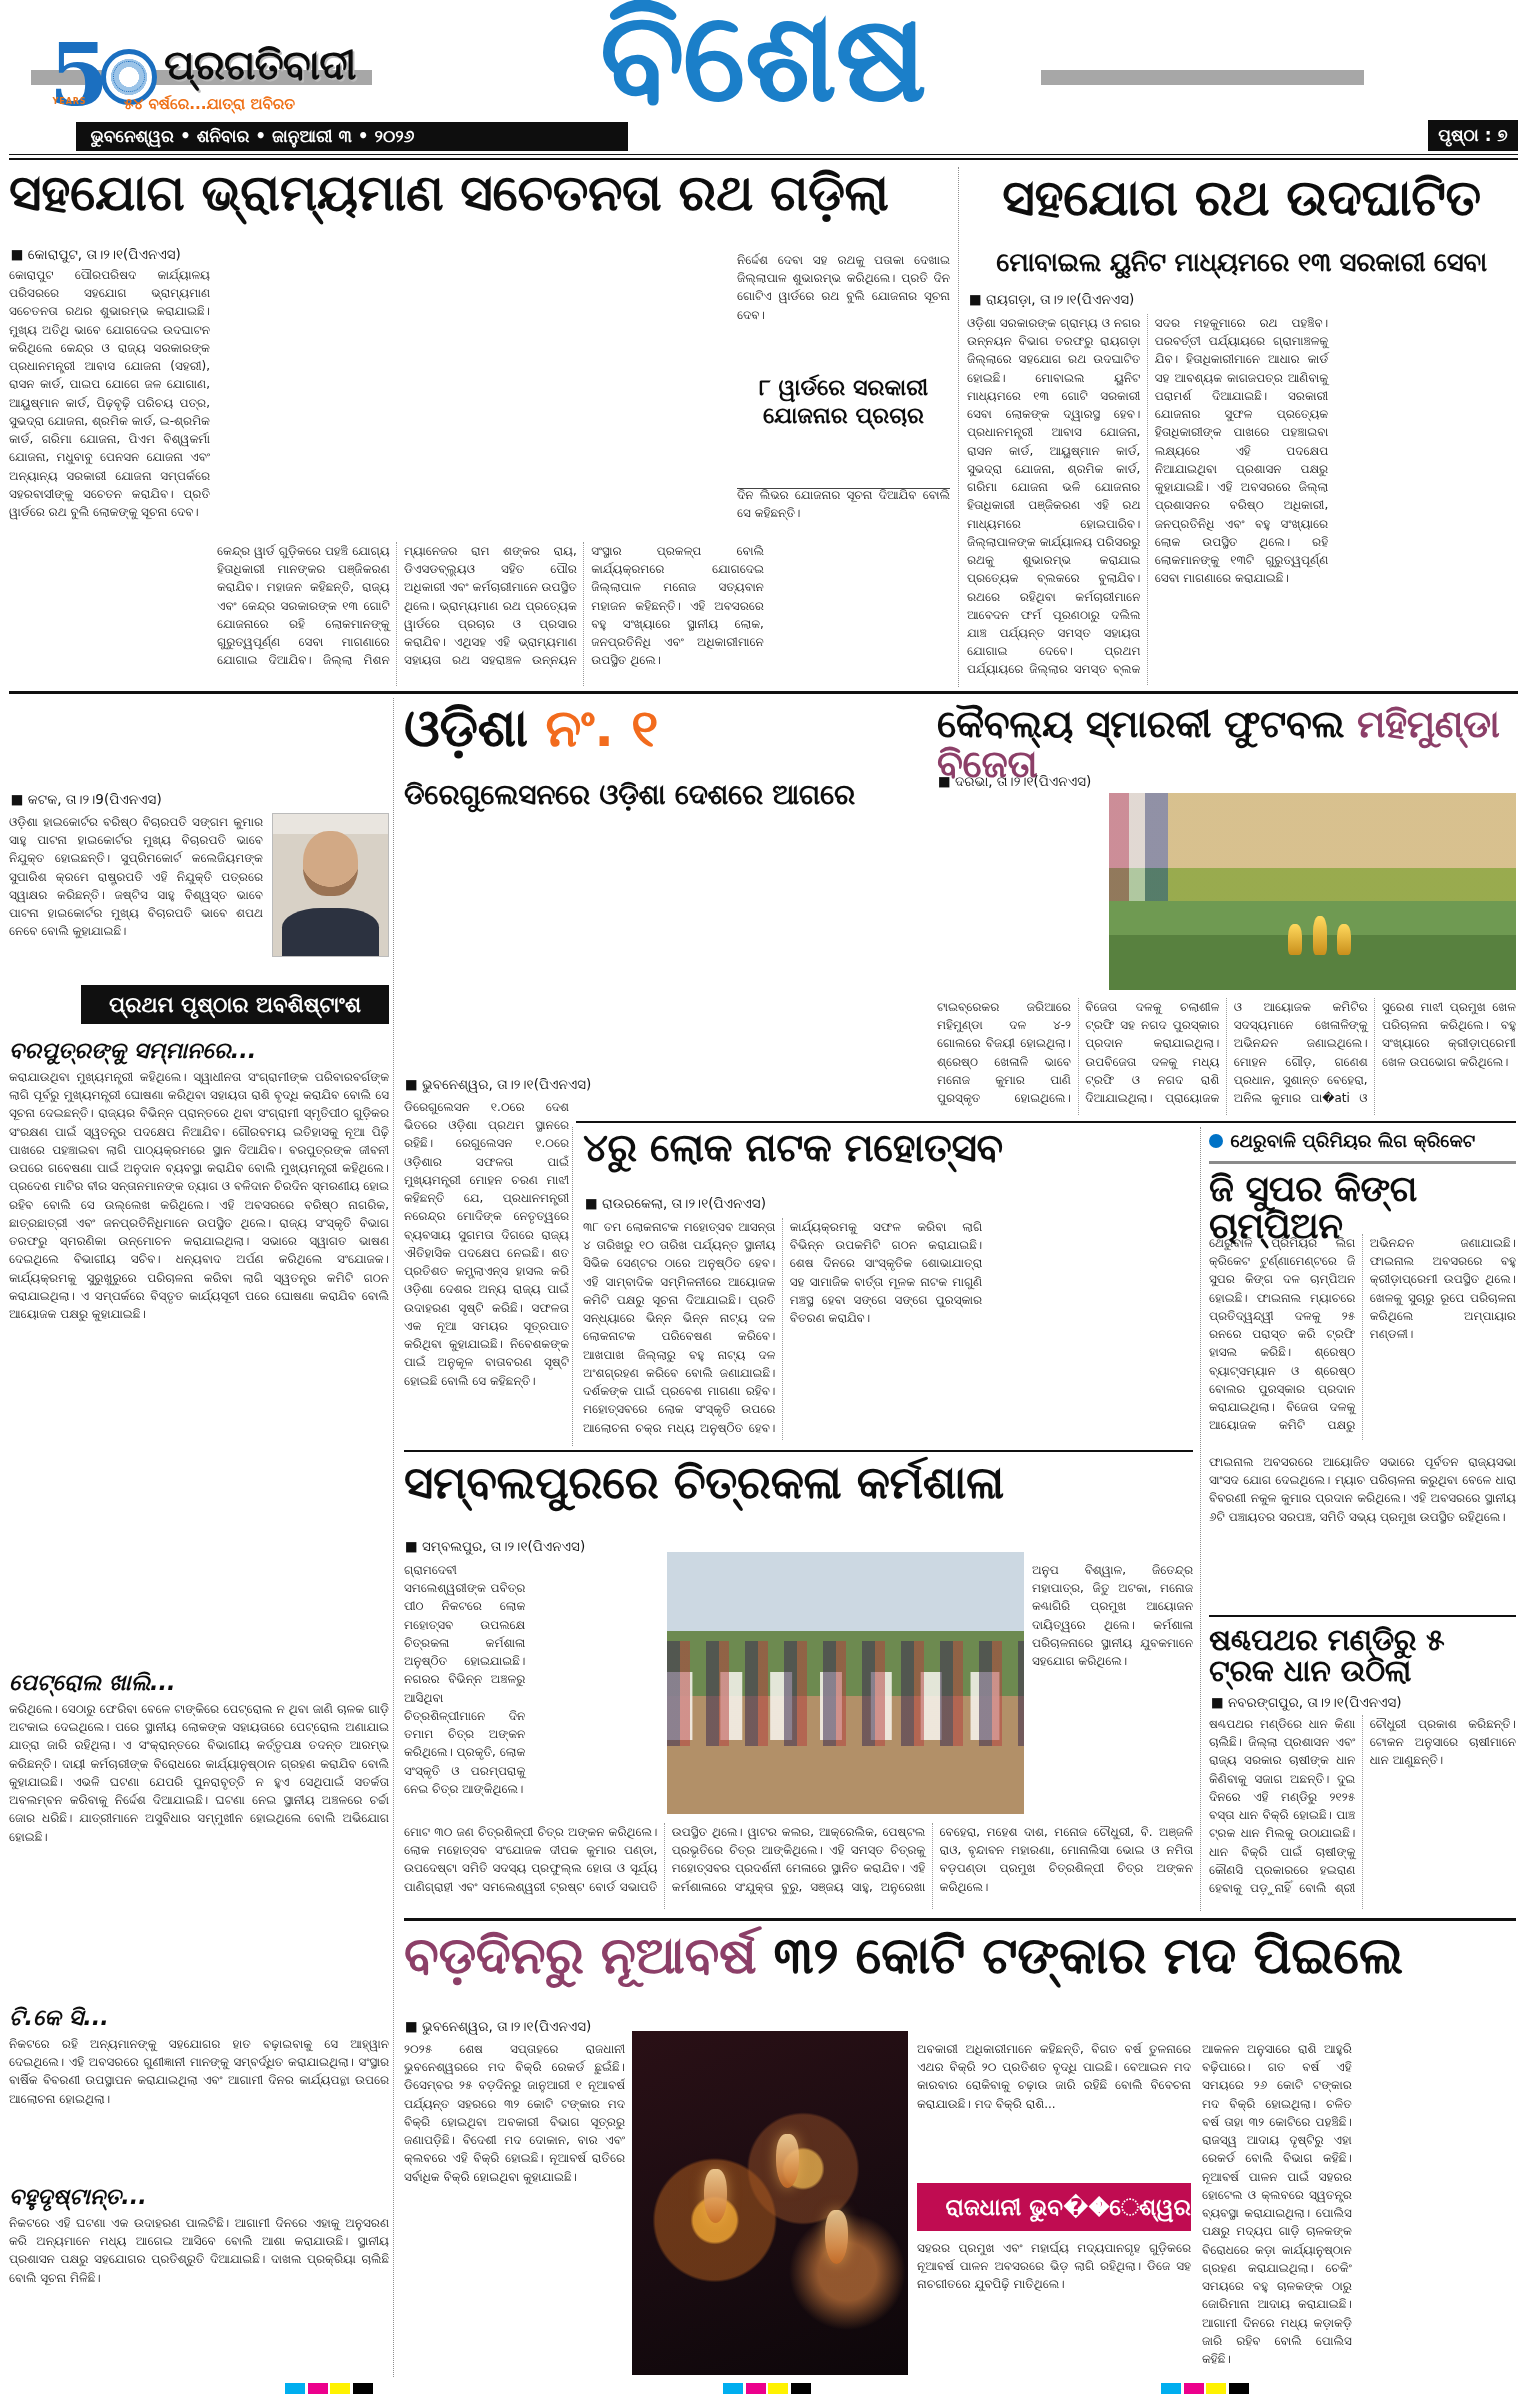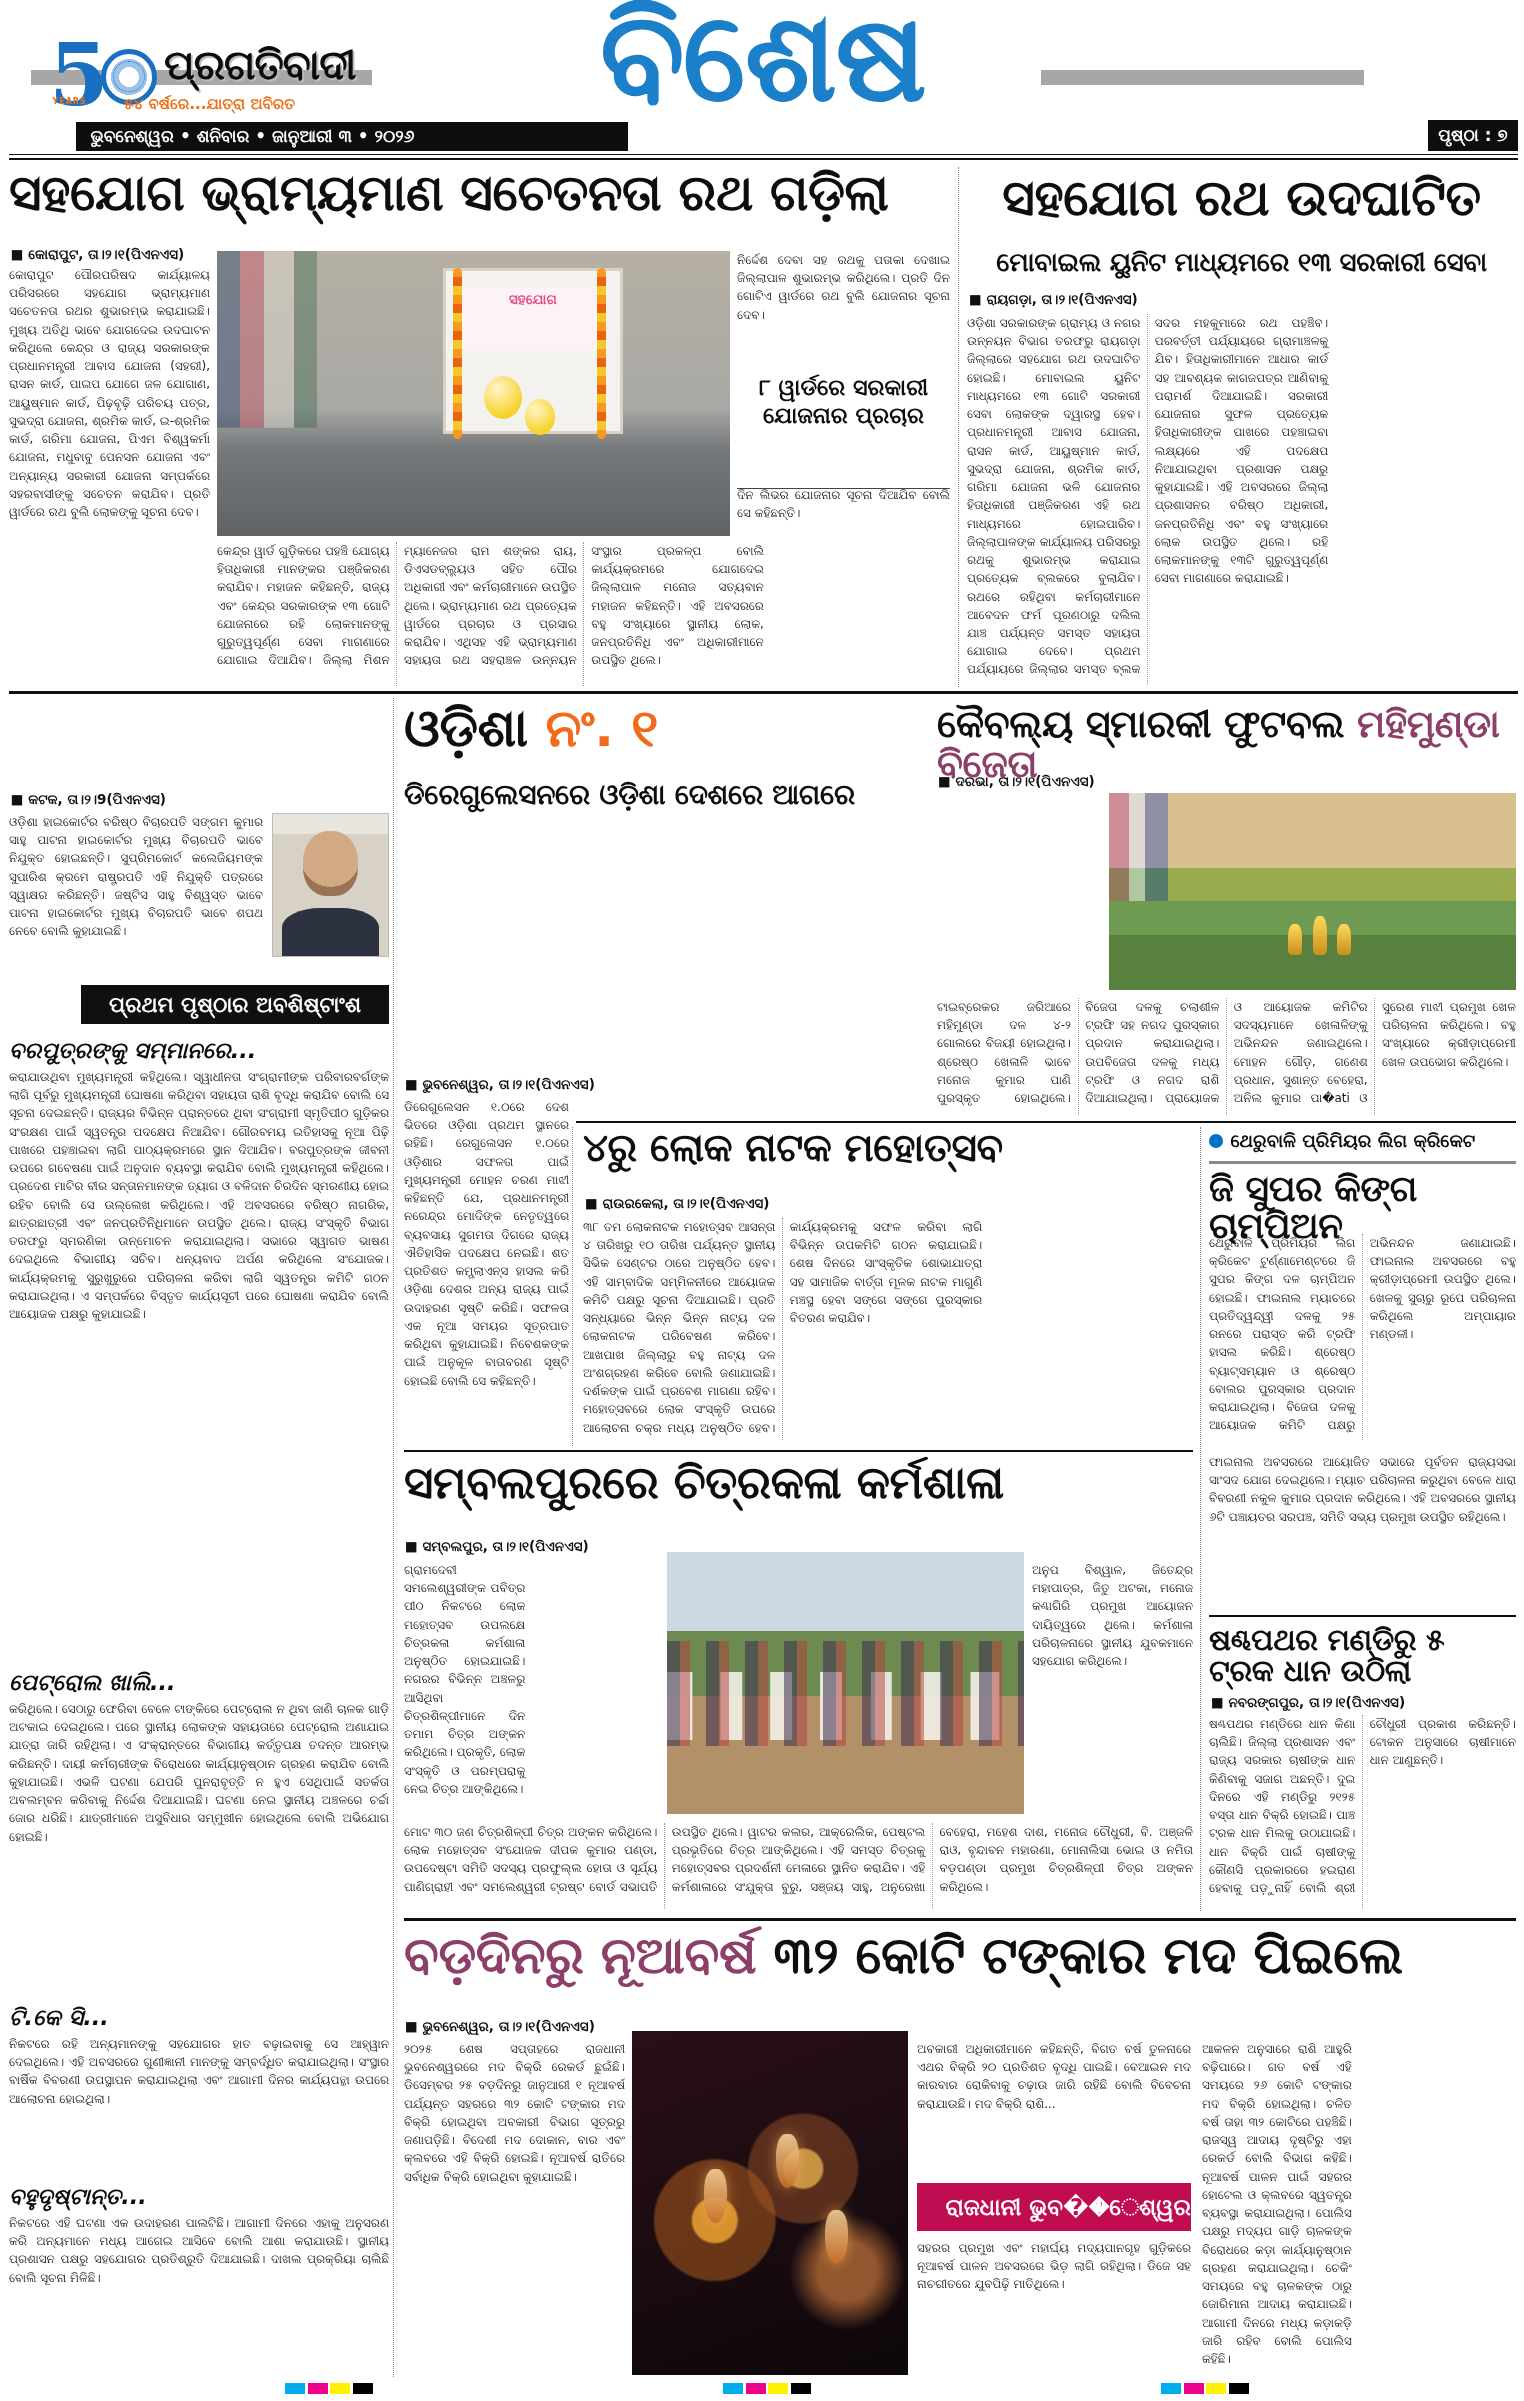--- a/index.html
+++ b/index.html
@@ -1,20 +1,20 @@
 <!DOCTYPE html>
 <html style="font-size:14.4px"><head>
 <meta charset="utf-8">
 <style>
   html,body{margin:0;padding:0;background:#e9e9e9;}
   #page{position:relative;width:1525px;height:2401px;background:#ffffff;margin:0 auto;
         font-family:"DejaVu Sans",sans-serif;color:#161616;overflow:hidden;}
   .abs{position:absolute;}
   .hl{font-weight:700;color:#0e0e0e;line-height:1.04;letter-spacing:-0.4px;}
-  .byline{font-size:13.5px;font-weight:700;color:#111;text-align:center;}
+  .byline{font-size:13.5px;font-weight:400;color:#111;text-align:center;}
   .body-text{font-size:12px;line-height:1.52;text-align:justify;color:#1c1c1c;overflow:hidden;column-fill:auto;}
   .cols2{column-count:2;column-gap:14.4px;column-rule:0.9px dotted #9a9a9a;}
   .cols3{column-count:3;column-gap:14.4px;column-rule:0.9px dotted #9a9a9a;}
   .cols4{column-count:4;column-gap:14.4px;column-rule:0.9px dotted #9a9a9a;}
   .hr{background:#101010;}
   .vdot{border-left:0.9px dotted #8d8d8d;width:0;}
   .accent-orange{color:#f26b1d;}
   .accent-purple{color:#8c3f68;}
   .center{text-align:center;}
   
@@ -108,29 +108,20 @@
   </div>
 
   <div class="abs dateline" style="left:76px;top:122px;width:538px;height:29px;">ଭୁବନେଶ୍ୱର • ଶନିବାର • ଜାନୁଆରୀ ୩ • ୨୦୨୬</div>
   <div class="abs pagebox" style="left:1428px;top:120px;width:90px;height:30.5px;">ପୃଷ୍ଠା : ୭</div>
   <div class="abs dblrule" style="left:9px;top:154px;width:1509px;"></div>
 
   <div class="abs hl" style="left:9px;top:167px;width:942px;font-size:50px;">ସହଯୋଗ ଭ୍ରାମ୍ୟମାଣ ସଚେତନତା ରଥ ଗଡ଼ିଲା</div>
   <div class="abs byline" style="left:10.8px;top:246px;">■ କୋରାପୁଟ, ତା।୨।୧(ପିଏନଏସ)</div>
   <div class="abs body-text" style="left:9px;top:266px;width:201px;height:420px;">କୋରାପୁଟ ପୌରପରିଷଦ କାର୍ଯ୍ୟାଳୟ ପରିସରରେ ସହଯୋଗ ଭ୍ରାମ୍ୟମାଣ ସଚେତନତା ରଥର ଶୁଭାରମ୍ଭ କରାଯାଇଛି। ମୁଖ୍ୟ ଅତିଥି ଭାବେ ଯୋଗଦେଇ ଉଦଘାଟନ କରିଥିଲେ କେନ୍ଦ୍ର ଓ ରାଜ୍ୟ ସରକାରଙ୍କ ପ୍ରଧାନମନ୍ତ୍ରୀ ଆବାସ ଯୋଜନା (ସହରୀ), ରାସନ କାର୍ଡ, ପାଇପ ଯୋଗେ ଜଳ ଯୋଗାଣ, ଆୟୁଷ୍ମାନ କାର୍ଡ, ପିଢ଼ବୃଢ଼ି ପରିଚୟ ପତ୍ର, ସୁଭଦ୍ରା ଯୋଜନା, ଶ୍ରମିକ କାର୍ଡ, ଇ-ଶ୍ରମିକ କାର୍ଡ, ଗରିମା ଯୋଜନା, ପିଏମ ବିଶ୍ୱକର୍ମା ଯୋଜନା, ମଧୁବାବୁ ପେନସନ ଯୋଜନା ଏବଂ ଅନ୍ୟାନ୍ୟ ସରକାରୀ ଯୋଜନା ସମ୍ପର୍କରେ ସହରବାସୀଙ୍କୁ ସଚେତନ କରାଯିବ। ପ୍ରତି ୱାର୍ଡରେ ରଥ ବୁଲି ଲୋକଙ୍କୁ ସୂଚନା ଦେବ।</div>
 
-  <div class="abs photo ph-truck" style="left:217px;top:251px;width:513px;height:285px;">
-    <div class="truck-back">
-      <div class="truck-poster">ସହଯୋଗ</div>
-    </div>
-    <div class="garland" style="left:46%;top:6%;height:60%;"></div>
-    <div class="garland" style="left:74%;top:6%;height:60%;"></div>
-    <div class="balloon" style="left:52%;top:44%;width:38px;height:43px;"></div>
-    <div class="balloon" style="left:60%;top:52%;width:30.5px;height:36px;"></div>
-  </div>
 
   <div class="abs body-text" style="left:737px;top:251px;width:213px;height:118px;">ନିର୍ଦ୍ଦେଶ ଦେବା ସହ ରଥକୁ ପତାକା ଦେଖାଇ ଜିଲ୍ଲାପାଳ ଶୁଭାରମ୍ଭ କରିଥିଲେ। ପ୍ରତି ଦିନ ଗୋଟିଏ ୱାର୍ଡରେ ରଥ ବୁଲି ଯୋଜନାର ସୂଚନା ଦେବ।</div>
   <div class="abs inset-head" style="left:737px;top:373px;width:213px;height:106px;">୮ ୱାର୍ଡରେ ସରକାରୀ ଯୋଜନାର ପ୍ରଚାର</div>
   <div class="abs body-text" style="left:737px;top:486px;width:213px;height:50px;">ଦିନ ଲିଭର ଯୋଜନାର ସୂଚନା ଦିଆଯିବ ବୋଲି ସେ କହିଛନ୍ତି।</div>
   <div class="abs body-text cols4" style="left:217px;top:542px;width:734px;height:144px;">କେନ୍ଦ୍ର ୱାର୍ଡ ଗୁଡ଼ିକରେ ପହଞ୍ଚି ଯୋଗ୍ୟ ହିତାଧିକାରୀ ମାନଙ୍କର ପଞ୍ଜିକରଣ କରାଯିବ। ମହାଜନ କହିଛନ୍ତି, ରାଜ୍ୟ ଏବଂ କେନ୍ଦ୍ର ସରକାରଙ୍କ ୧୩ ଗୋଟି ଯୋଜନାରେ ରହି ଲୋକମାନଙ୍କୁ ଗୁରୁତ୍ୱପୂର୍ଣ୍ଣ ସେବା ମାଗଣାରେ ଯୋଗାଇ ଦିଆଯିବ। ଜିଲ୍ଲା ମିଶନ ମ୍ୟାନେଜର ରାମ ଶଙ୍କର ରାୟ, ଡିଏସଡବ୍ଲ୍ୟୁଓ ସହିତ ପୌର ଅଧିକାରୀ ଏବଂ କର୍ମଚାରୀମାନେ ଉପସ୍ଥିତ ଥିଲେ। ଭ୍ରାମ୍ୟମାଣ ରଥ ପ୍ରତ୍ୟେକ ୱାର୍ଡରେ ପ୍ରଚାର ଓ ପ୍ରସାର କରାଯିବ। ଏଥିସହ ଏହି ଭ୍ରାମ୍ୟମାଣ ସହାୟତା ରଥ ସହରାଞ୍ଚଳ ଉନ୍ନୟନ ସଂସ୍ଥାର ପ୍ରକଳ୍ପ ବୋଲି କାର୍ଯ୍ୟକ୍ରମରେ ଯୋଗଦେଇ ଜିଲ୍ଲାପାଳ ମନୋଜ ସତ୍ୟବାନ ମହାଜନ କହିଛନ୍ତି। ଏହି ଅବସରରେ ବହୁ ସଂଖ୍ୟାରେ ସ୍ଥାନୀୟ ଲୋକ, ଜନପ୍ରତିନିଧି ଏବଂ ଅଧିକାରୀମାନେ ଉପସ୍ଥିତ ଥିଲେ।</div>
 
   <div class="abs vdot" style="left:958px;top:167px;height:520px;"></div>
 
   <div class="abs hl center" style="left:967px;top:172px;width:549px;font-size:50px;">ସହଯୋଗ ରଥ ଉଦଘାଟିତ</div>
   <div class="abs hl center" style="left:967px;top:249px;width:549px;font-size:26px;">ମୋବାଇଲ ୟୁନିଟ ମାଧ୍ୟମରେ ୧୩ ସରକାରୀ ସେବା</div>

